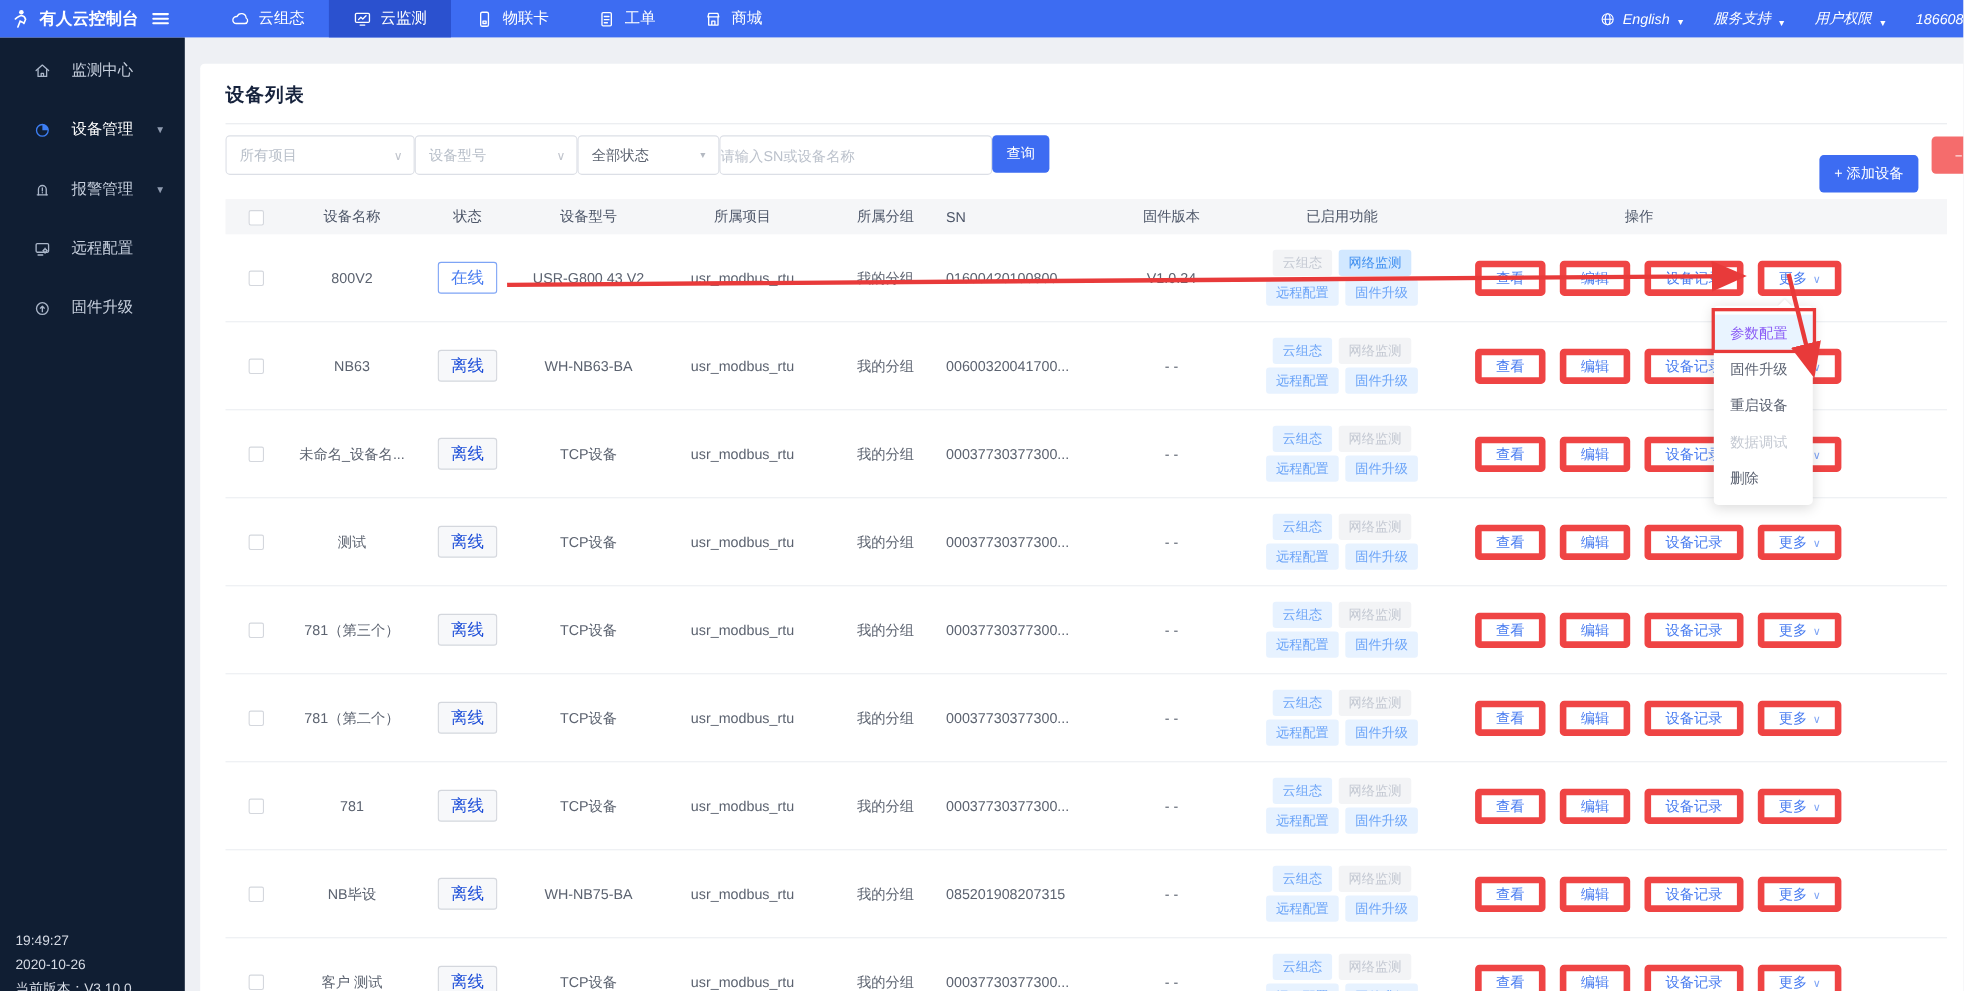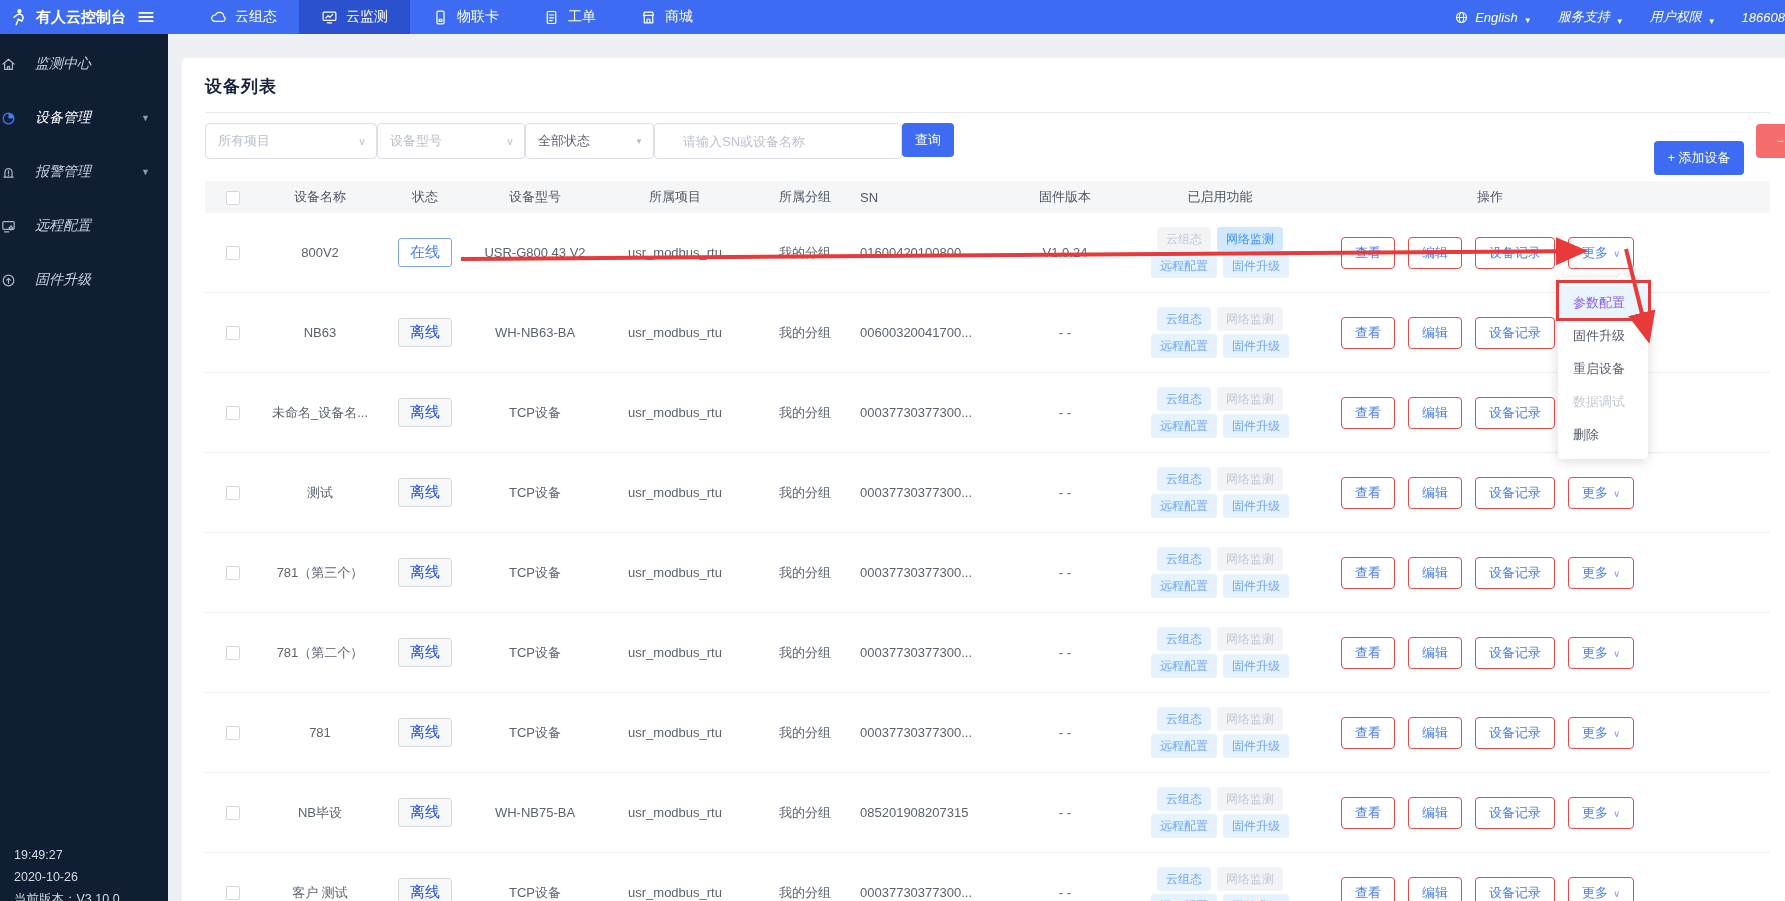--- a/index.html
+++ b/index.html
@@ -19,41 +19,41 @@
   .nav-item .icon, .side-item .icon { width:17px; height:17px; display:inline-flex; }
   .nav-item .icon svg, .side-item .icon svg, .logo-icon svg, .hamburger svg, .tr-icon svg { width:100%; height:100%; }
   .topbar-right { margin-left:auto; display:flex; align-items:center; gap:26px; font-size:13px; white-space:nowrap; }
   .tr-item { display:flex; align-items:flex-end; gap:6px; cursor:pointer;font-style:italic; }
   .tr-icon { width:15px; height:15px; display:inline-flex; }
   .tr-caret { font-size:8px; }
 
   
   .sidebar { position:absolute; left:0; top:34px; width:168px; height:867px; background:#101e33; overflow:hidden; z-index:15; }
   .side-menu { padding-top:3px; }
-  .side-item { display:flex; align-items:center; height:54px; color:#c6cfdd; font-size:14px; position:relative; cursor:pointer;font-style:italic; }
+  .side-item { display:flex; align-items:center; height:54px; padding-left:30px; color:#c6cfdd; font-size:14px; position:relative; cursor:pointer; }
   .side-item .icon { margin-right:18px; color:#aab6c9; }
   .side-item.active { color:#fff; }
   .side-item.active .icon { color:#3d7ff5; }
   .side-caret { position:absolute; right:18px; font-size:9px; color:#8f9bb0; }
   .side-footer { position:absolute; left:14px; bottom:-9px; color:#d5dae4; font-size:12.5px; line-height:22px; }
 
   
   .main { position:absolute; left:168px; top:34px; width:1617px; height:867px; background:#eef0f4; overflow:hidden; }
   .card { position:absolute; left:14px; top:24px; width:1640px; height:980px; background:#fff; border-radius:4px 0 0 0; padding:17px 0 0 23px; }
   .page-title { font-size:17px; height:20px; color:#17233d; font-weight:600; letter-spacing:1px; }
   .divider { margin-top:17px; border-bottom:1px solid #e8eaee; width:1565px; }
 
   .filters { margin-top:10px; height:36px; position:relative; width:1565px; display:flex; align-items:flex-start; }
   .select { height:36px; border:1px solid #dcdfe6; border-radius:4px; display:flex; align-items:center;
             padding:0 10px 0 12px; font-size:13px; color:#b8bfc9; cursor:pointer; background:#fff; }
   .select.filled { color:#5c6370; }
   .select .sel-caret { margin-left:auto; color:#c0c4cc; font-size:11px; }
   .select .sel-caret.solid { font-size:8px; color:#b4b9c2; }
   .s-project { width:172px; } .s-model { width:148px; } .s-status { width:129px; }
-  .search-input { width:248px; height:36px; border:1px solid #dcdfe6; border-radius:4px; padding:0 28px; font-size:13px; color:#5c6370; font-family:inherit; }
+  .search-input { width:248px; height:36px; border:1px solid #dcdfe6; border-radius:4px; padding:0 0; font-size:13px; color:#5c6370; font-family:inherit; }
   .search-input::placeholder { color:#bcc2cc; }
   .btn-primary { height:34px; padding:0 13px; background:#3d6cf2; border:none; border-radius:4px; color:#fff; font-size:13px; cursor:pointer; font-family:inherit; }
   .btn-add { position:absolute; left:1449px; top:1px; width:90px;margin-top:17px; }
   .btn-del { position:absolute; left:1551px; top:1px; width:92px; background:#f56c6c; text-align:left; padding-left:18px; }
 
   
   .table { margin-top:22px; width:1565px; font-size:13px; }
   .thead { height:32px; background:#f5f6f8; display:flex; align-items:center; color:#4e5769; }
   .trow { height:80px; display:flex; align-items:center; border-bottom:1px solid #ebeef2; color:#5c6370; }
   .c-check{width:55px;text-align:center;} .c-name{width:120px;text-align:center;} .c-status{width:90px;text-align:center;}
@@ -63,21 +63,21 @@
   .cb { width:14px; height:14px; border:1px solid #d4d7dd; border-radius:2px; background:#fff; display:inline-block; vertical-align:middle; cursor:pointer; }
   .badge { display:inline-block; padding:4px 11px; font-size:15px; border-radius:3px; border:1px solid; }
   .badge.online { color:#4a7df0; border-color:#7ea4f5; background:#fff; }
   .badge.offline { color:#1d4ed8; border-color:#d4d7dd; background:#f7f8fa; }
   .feat-line { display:flex; justify-content:center; gap:6px; margin:3px 0; }
   .tag { font-size:12px; height:24px; line-height:24px; padding:0 9px; border-radius:3px; white-space:nowrap; }
   .tag.enabled { background:#e7f2ff; color:#6ba4f8; }
   .tag.highlight { background:#d2e8ff; color:#3f8ff0; }
   .tag.disabled { background:#f3f4f6; color:#c3c8d2; }
   .actions { display:flex; gap:13px; padding-left:16px; align-items:center; }
-  .abtn { height:32px; padding:0 13px; background:#fff; border:1px solid #ef4444; border-radius:4px; color:#4a7df0; font-size:13px; cursor:pointer; white-space:nowrap; font-family:inherit; }
+  .abtn { height:32px; padding:0 13px; background:#fff; border:6px solid #ef4444; border-radius:4px; color:#4a7df0; font-size:13px; cursor:pointer; white-space:nowrap; font-family:inherit; }
   .abtn .more-caret { font-size:10px; margin-left:5px; color:#7ea4f5; }
 
   
   .dropdown { position:absolute; left:1558px; top:278px; width:90px; background:#fff; border-radius:4px;
               box-shadow:0 2px 12px rgba(0,0,0,.15); padding:8px 0; z-index:50; }
   .dd-caret { position:absolute; top:-4px; left:60px; width:9px; height:9px; background:#fff; transform:rotate(45deg);
               box-shadow:-1px -1px 2px rgba(0,0,0,.06); }
   .dd-item { height:33px; line-height:33px; padding-left:15px; font-size:13px; color:#5a6170; cursor:pointer; }
   .dd-item.active { color:#8b5cf6; background:#e9f4ff; }
   .dd-item.disabled { color:#c4c9d2; cursor:default; }

